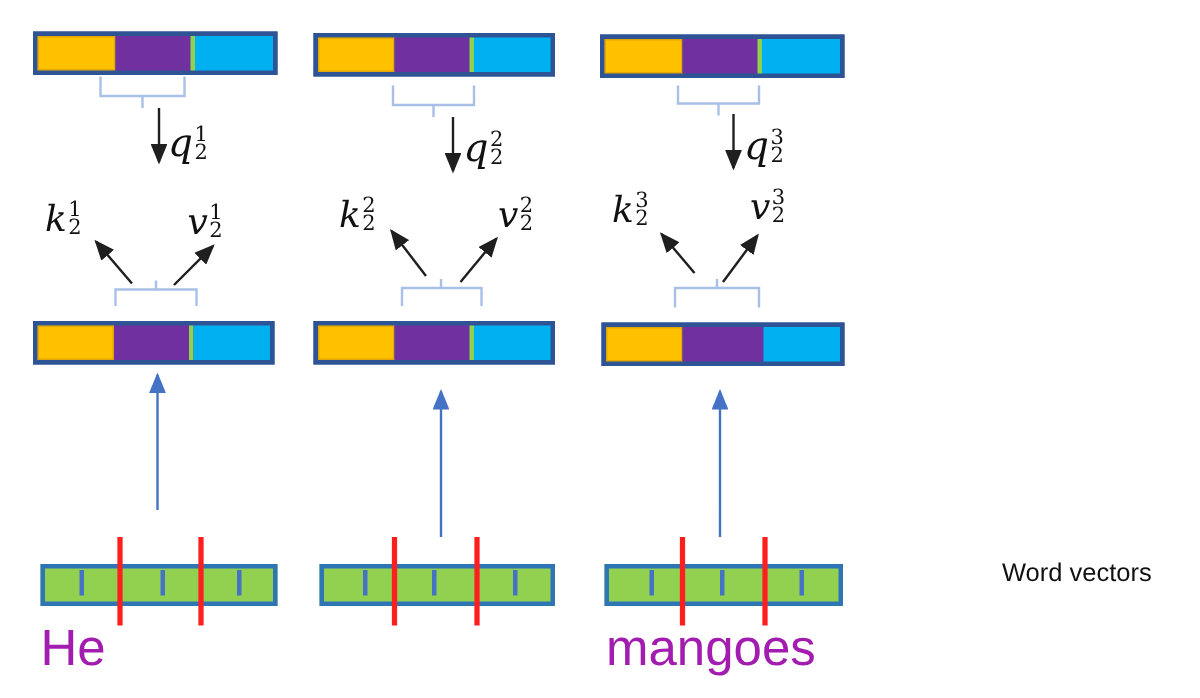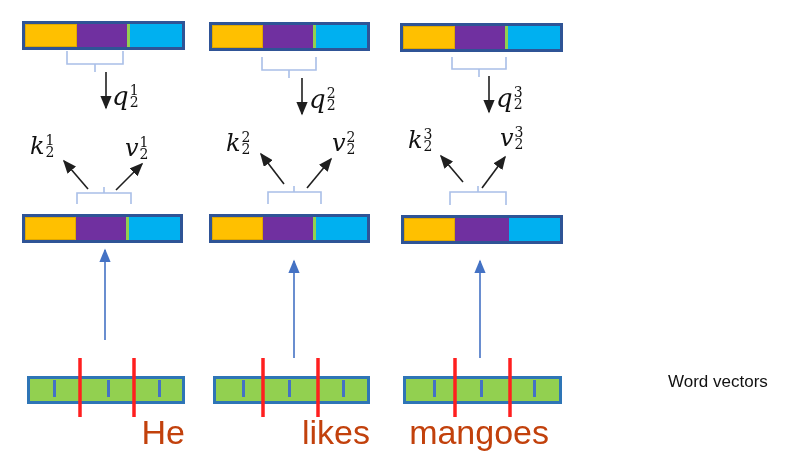--- a/index.html
+++ b/index.html
@@ -51,22 +51,22 @@
   .mlabel .mbase{font-style:italic;font-size:24px;line-height:1;}
   .mlabel.qsize .mbase{font-size:26px;}
   .mlabel .ss{
     display:inline-flex;flex-direction:column;
     font-size:14px;line-height:12px;
     margin-left:1px;font-style:normal;
   }
 
   .word{
     position:absolute;top:413px;
-    font-size:34px;color:#c2410c;
-    text-align:right;
+    font-size:34px;color:#a21caf;
+    text-align:left;
   }
   .side-label{
     position:absolute;left:668px;top:372px;
     font-size:17px;font-weight:normal;color:#111;
   }
   svg.overlay{position:absolute;left:0;top:0;pointer-events:none;}
   .brace{stroke:var(--brace);stroke-width:1.6;fill:none;}
   .aline{stroke:var(--arrow-black);stroke-width:1.6;fill:none;}
   .bline{stroke:var(--arrow-blue);stroke-width:1.6;fill:none;}
   .rline{stroke:var(--red-line);stroke-width:3.5;fill:none;}
@@ -190,22 +190,21 @@
     <span class="tick" style="left:72px;"></span>
     <span class="tick" style="left:126px;"></span>
   </div>
   <div class="wvec" style="left:403px;width:159px;">
     <span class="tick" style="left:27px;"></span>
     <span class="tick" style="left:74px;"></span>
     <span class="tick" style="left:127px;"></span>
   </div>
 
   <div class="word" style="left:27px;width:158px;">He</div>
-  <div class="word" style="left:213px;width:157px;">likes</div>
-  <div class="word" style="left:390px;width:159px;">mangoes</div>
+  <div class="word" style="left:404px;width:159px;">mangoes</div>
 
   <div class="side-label">Word vectors</div>
 
   <svg class="overlay" width="800" height="465" viewBox="0 0 800 465">
     <defs>
       <marker id="ah-black" markerWidth="9" markerHeight="7" refX="7.5" refY="3.5" orient="auto">
         <path class="mk-black" d="M0,0 L8.5,3.5 L0,7 Z"></path>
       </marker>
       <marker id="ah-blue" markerWidth="9" markerHeight="7" refX="7.5" refY="3.5" orient="auto">
         <path class="mk-blue" d="M0,0 L8.5,3.5 L0,7 Z"></path>

